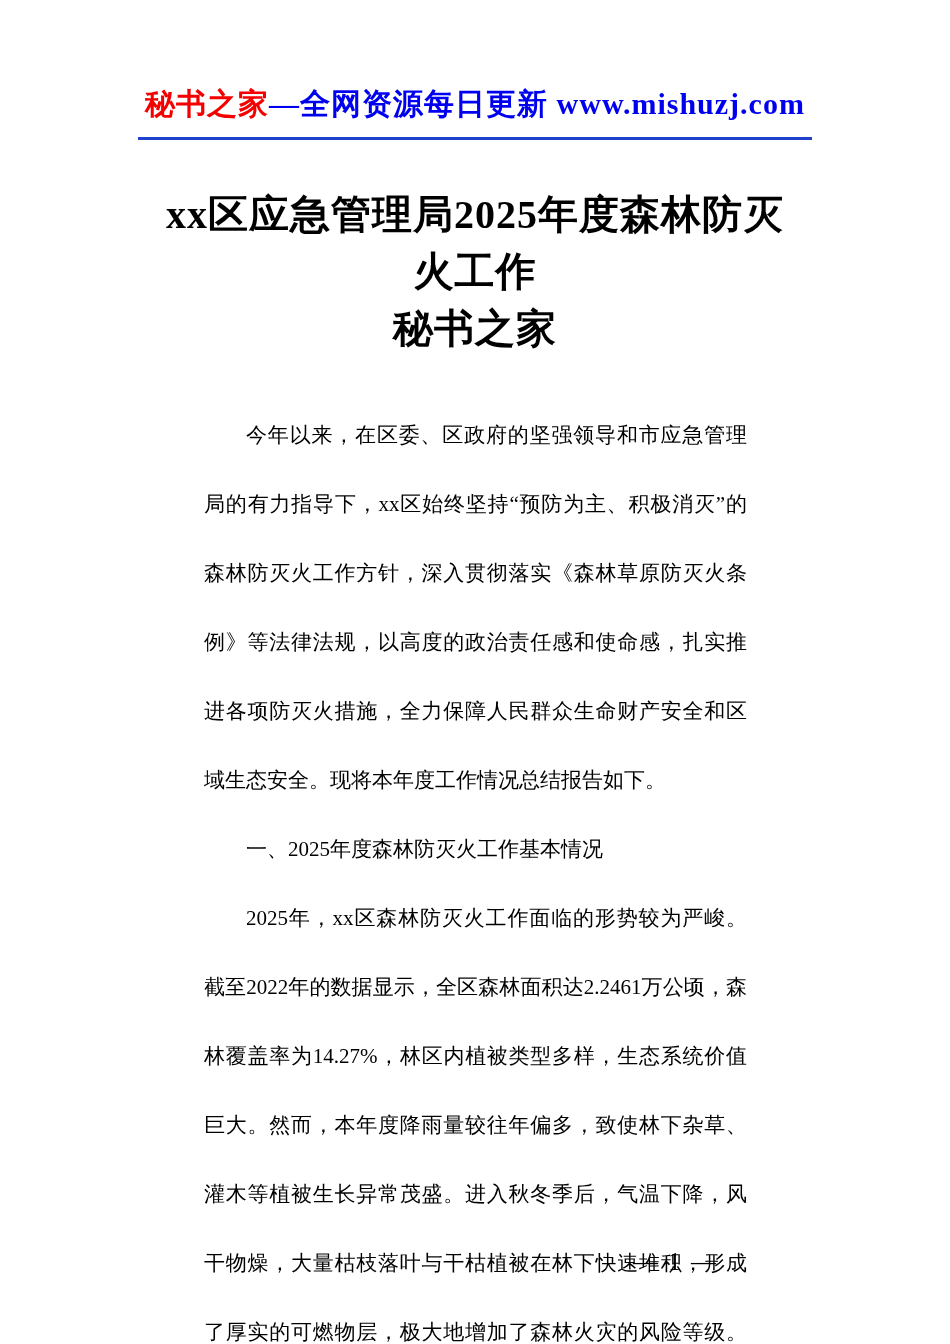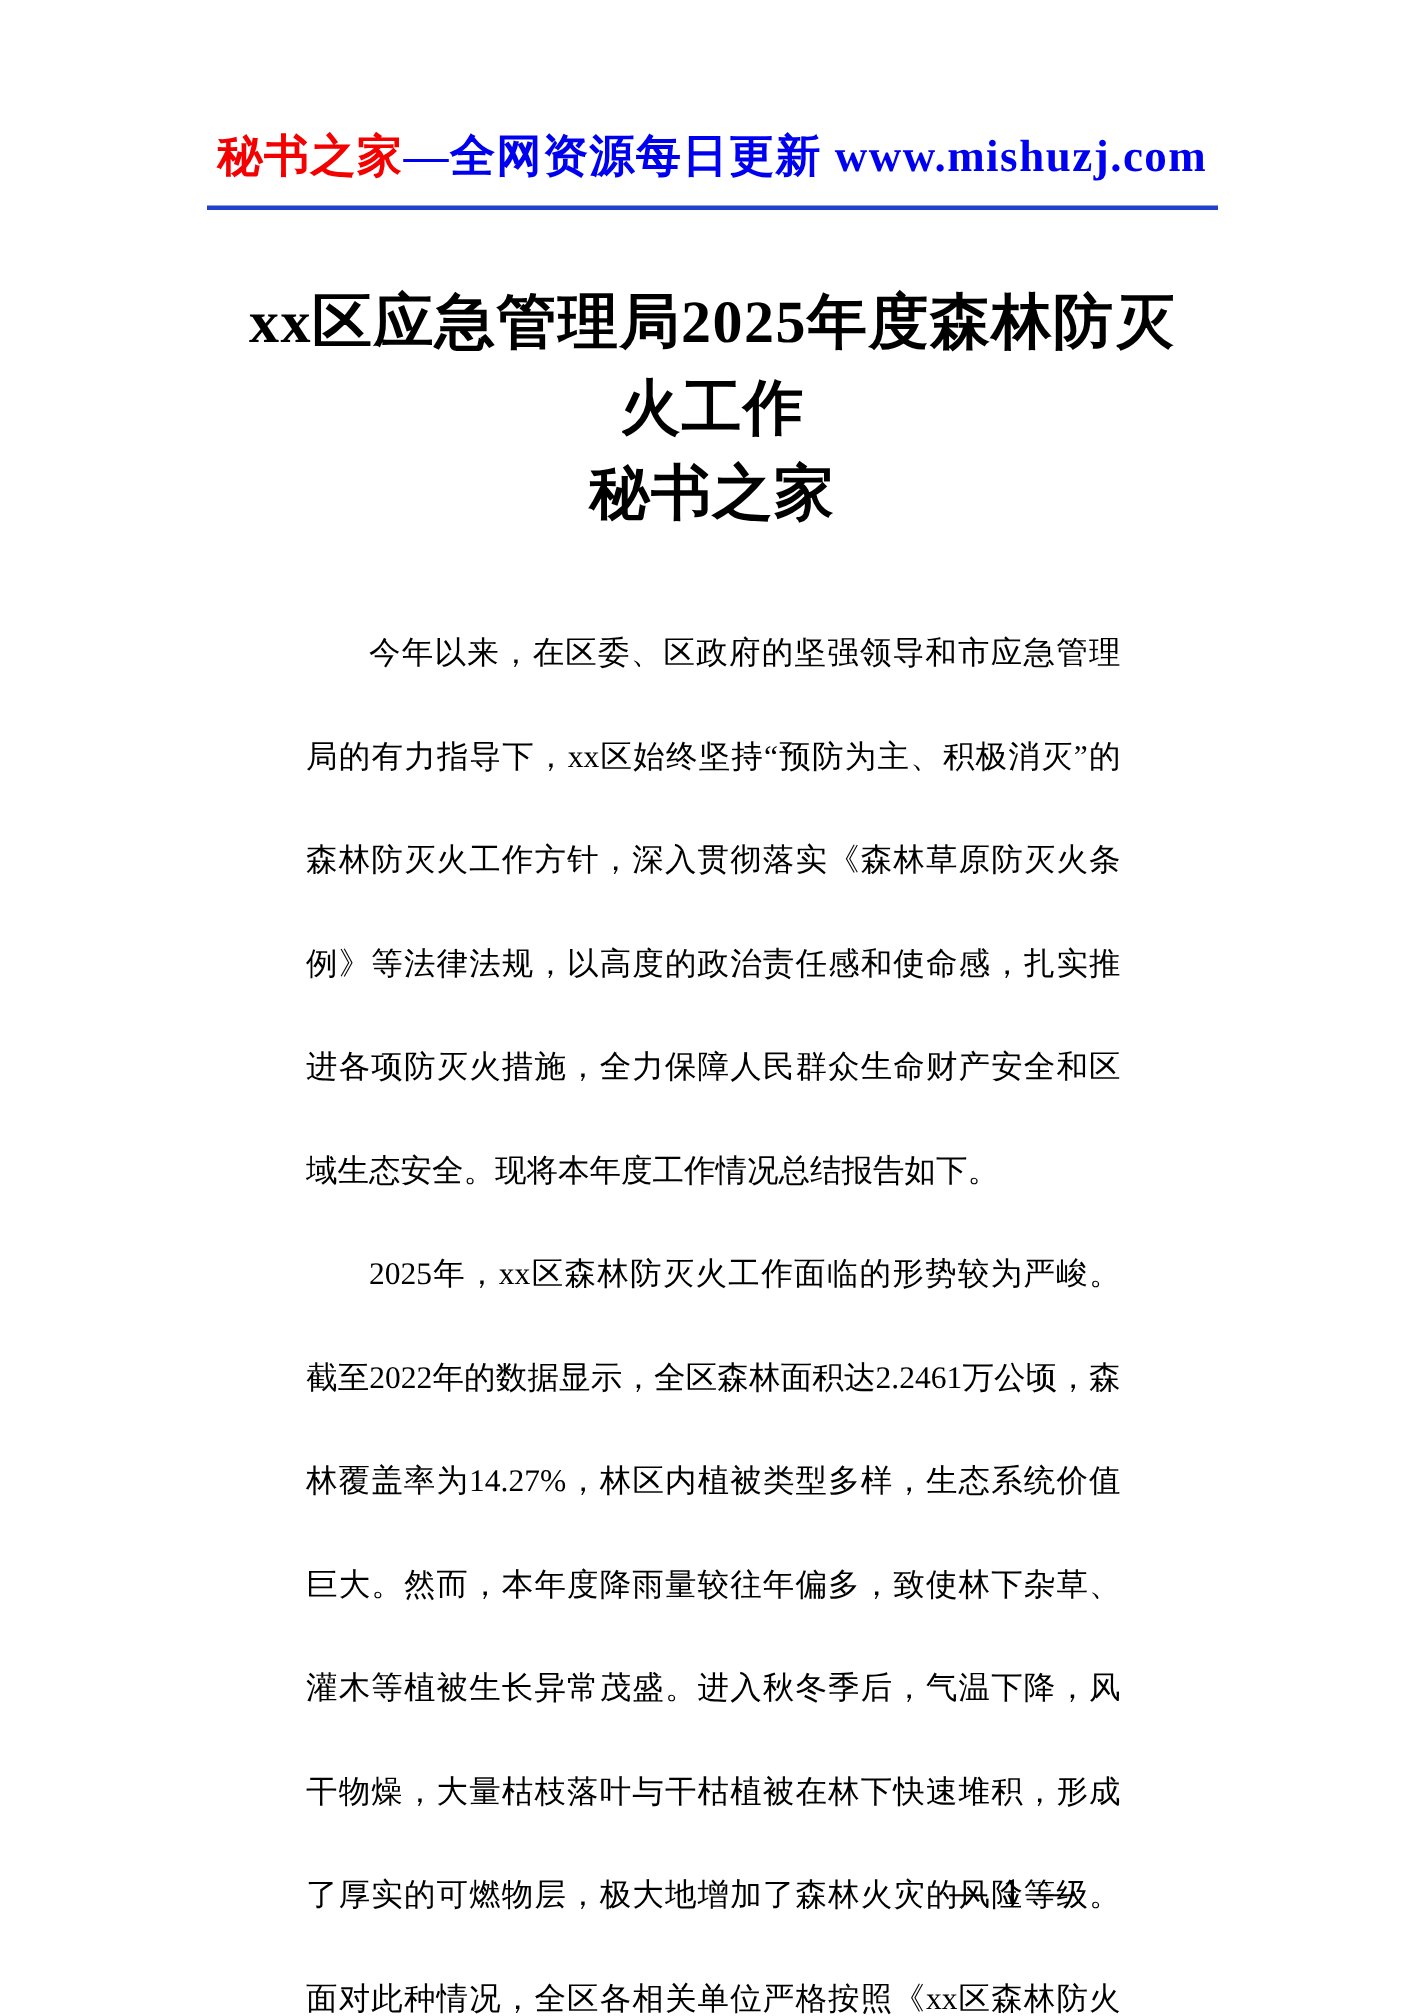--- a/index.html
+++ b/index.html
@@ -74,18 +74,19 @@
 <div class="page">
 
   <header class="site-header"><span class="brand">秘书之家</span><span class="tagline">—全网资源每日更新 </span><span class="url">www.mishuzj.com</span></header>
 
   <div class="rule"></div>
 
   <h1 class="title"><span class="title-line">xx区应急管理局2025年度森林防灭火工作</span><br><span class="title-line">秘书之家</span></h1>
 
   <main class="body-text">
     <p class="para">今年以来，在区委、区政府的坚强领导和市应急管理局的有力指导下，xx区始终坚持“预防为主、积极消灭”的森林防灭火工作方针，深入贯彻落实《森林草原防灭火条例》等法律法规，以高度的政治责任感和使命感，扎实推进各项防灭火措施，全力保障人民群众生命财产安全和区域生态安全。现将本年度工作情况总结报告如下。</p>
+    <p class="para">一、2025年度森林防灭火工作基本情况</p>
     <p class="para">2025年，xx区森林防灭火工作面临的形势较为严峻。截至2022年的数据显示，全区森林面积达2.2461万公顷，森林覆盖率为14.27%，林区内植被类型多样，生态系统价值巨大。然而，本年度降雨量较往年偏多，致使林下杂草、灌木等植被生长异常茂盛。进入秋冬季后，气温下降，风干物燥，大量枯枝落叶与干枯植被在林下快速堆积，形成了厚实的可燃物层，极大地增加了森林火灾的风险等级。面对此种情况，全区各相关单位严格按照《xx区森林防火规划》的总体部署，坚持问题导向和底线思维，采取了一系列精准有效的防控措施，确保了全区森林防灭火形势的总体稳定，实现了年内无重大森林火灾事故的</p>
   </main>
 
   <div class="page-number">— 1 —</div>
 
 </div>
 
 </body></html>

